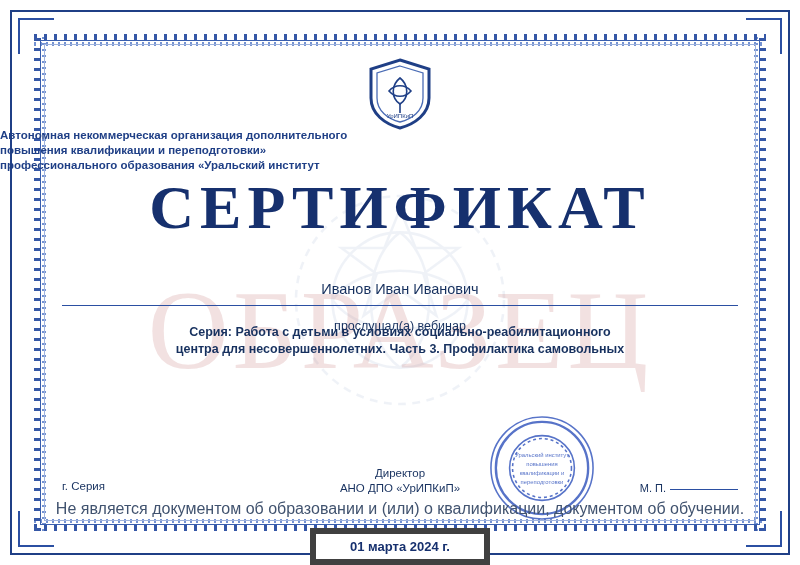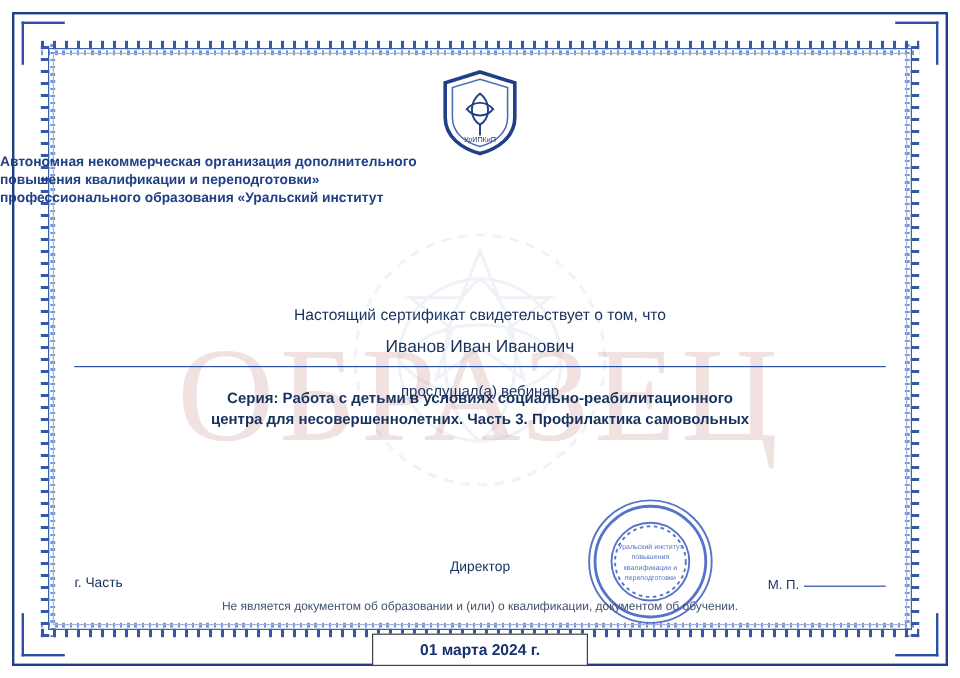--- a/index.html
+++ b/index.html
@@ -243,32 +243,32 @@
     margin-left: 4px;
   }
 
   .disclaimer {
     position: absolute;
     left: 0;
     right: 0;
     top: 500px;
     text-align: center;
     color: #41536f;
-    font-size: 10px;
+    font-size: 16px;
   }
 
   .date-box {
     position: absolute;
     left: 50%;
     top: 528px;
     transform: translateX(-50%);
     min-width: 180px;
     text-align: center;
     padding: 5px 18px;
-    border: 1px solid #404040;
+    border: 6px solid #404040;
     background: #ffffff;
     color: #16306e;
     font-weight: bold;
     font-size: 13px;
     box-sizing: border-box;
   }
 </style>
 </head>
 <body>
 
@@ -304,22 +304,22 @@
     </g>
     <text x="33" y="60" text-anchor="middle" font-family="Liberation Sans, sans-serif" font-size="6" fill="#1f3f86">УрИПКиП</text>
   </svg>
 
   <div class="org-lines">
     <div>Автономная некоммерческая организация дополнительного</div>
     <div>повышения квалификации и переподготовки»</div>
     <div>профессионального образования «Уральский институт</div>
   </div>
 
-
-  <div class="subtitle">Настоящий сертификат свидетельствует о том, что</div>
+  <div class="main-title">СЕРТИФИКАТ</div>
+
   <div class="recipient">Иванов Иван Иванович</div>
   <div class="recipient-rule"></div>
   <div class="action">прослушал(а) вебинар</div>
 
   <div class="course">
     <div>Серия: Работа с детьми в условиях социально-реабилитационного</div>
     <div>центра для несовершеннолетних. Часть 3. Профилактика самовольных</div>
   </div>
 
   <svg class="stamp" viewBox="0 0 110 110">
@@ -330,24 +330,25 @@
       <circle cx="55" cy="55" r="30" stroke-dasharray="3 3"></circle>
     </g>
     <g font-family="Liberation Sans, sans-serif" fill="#3a5bbf" text-anchor="middle" font-size="6">
       <text x="55" y="44">Уральский институт</text>
       <text x="55" y="53">повышения</text>
       <text x="55" y="62">квалификации и</text>
       <text x="55" y="71">переподготовки</text>
     </g>
   </svg>
 
-  <div class="city">г. Часть</div>
+  <div class="city">г. Серия</div>
 
   <div class="director-block">
     <div>Директор</div>
+    <div>АНО ДПО «УрИПКиП»</div>
   </div>
 
   <div class="mp">
     <span>М. П.</span><span class="mp-rule"></span>
   </div>
 
   <div class="disclaimer">Не является документом об образовании и (или) о квалификации, документом об обучении.</div>
 
   <div class="date-box">01 марта 2024 г.</div>
 

